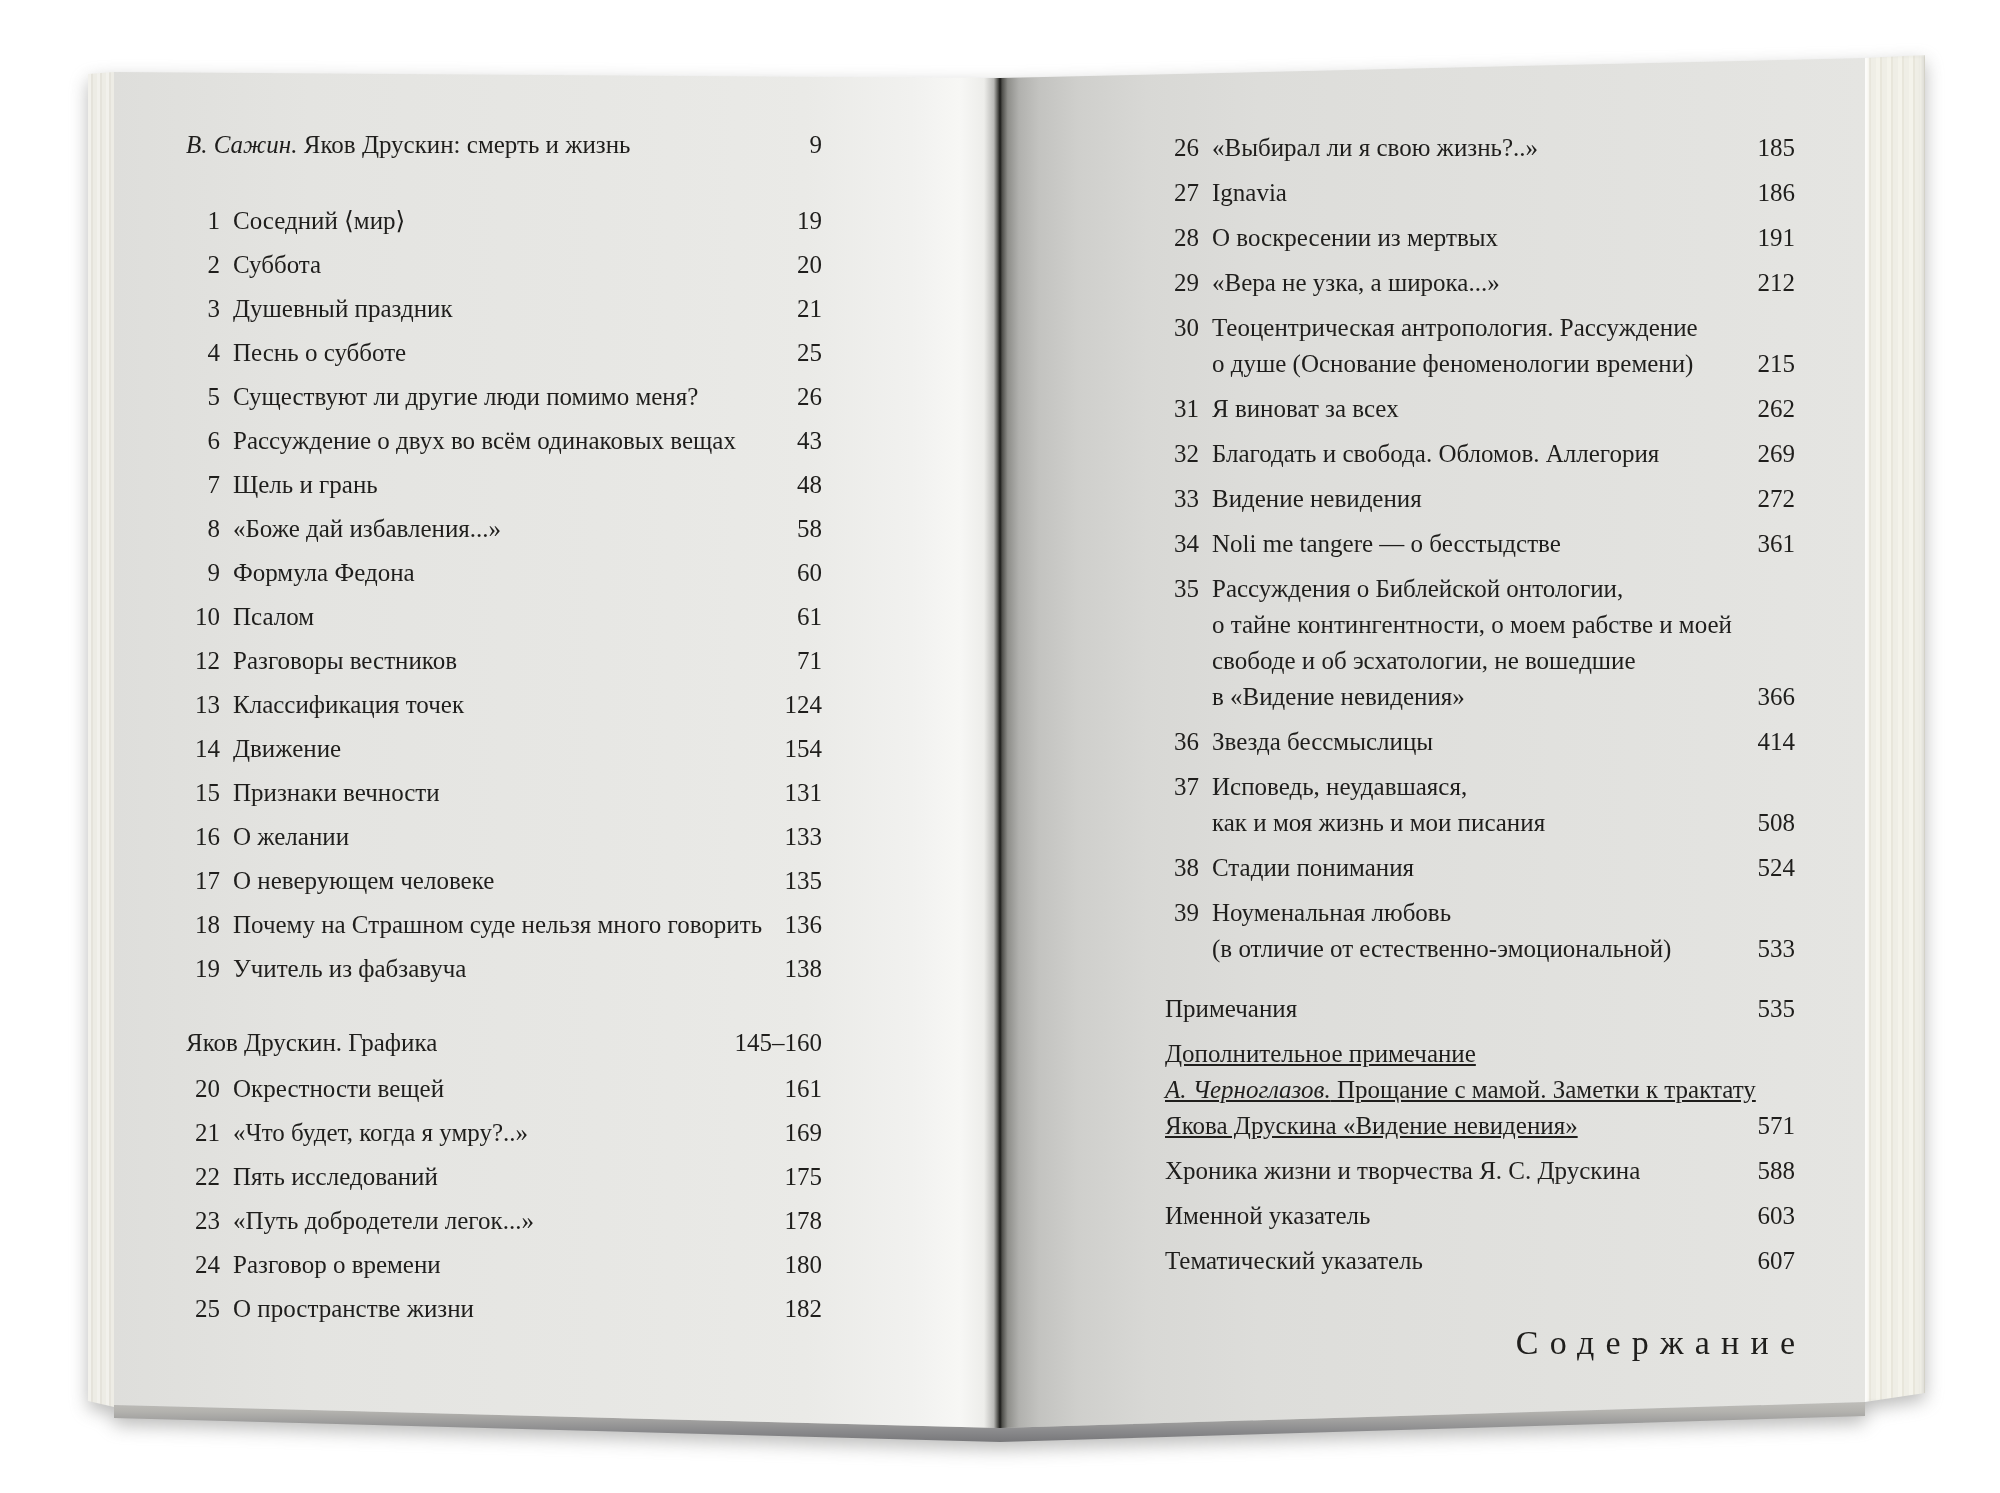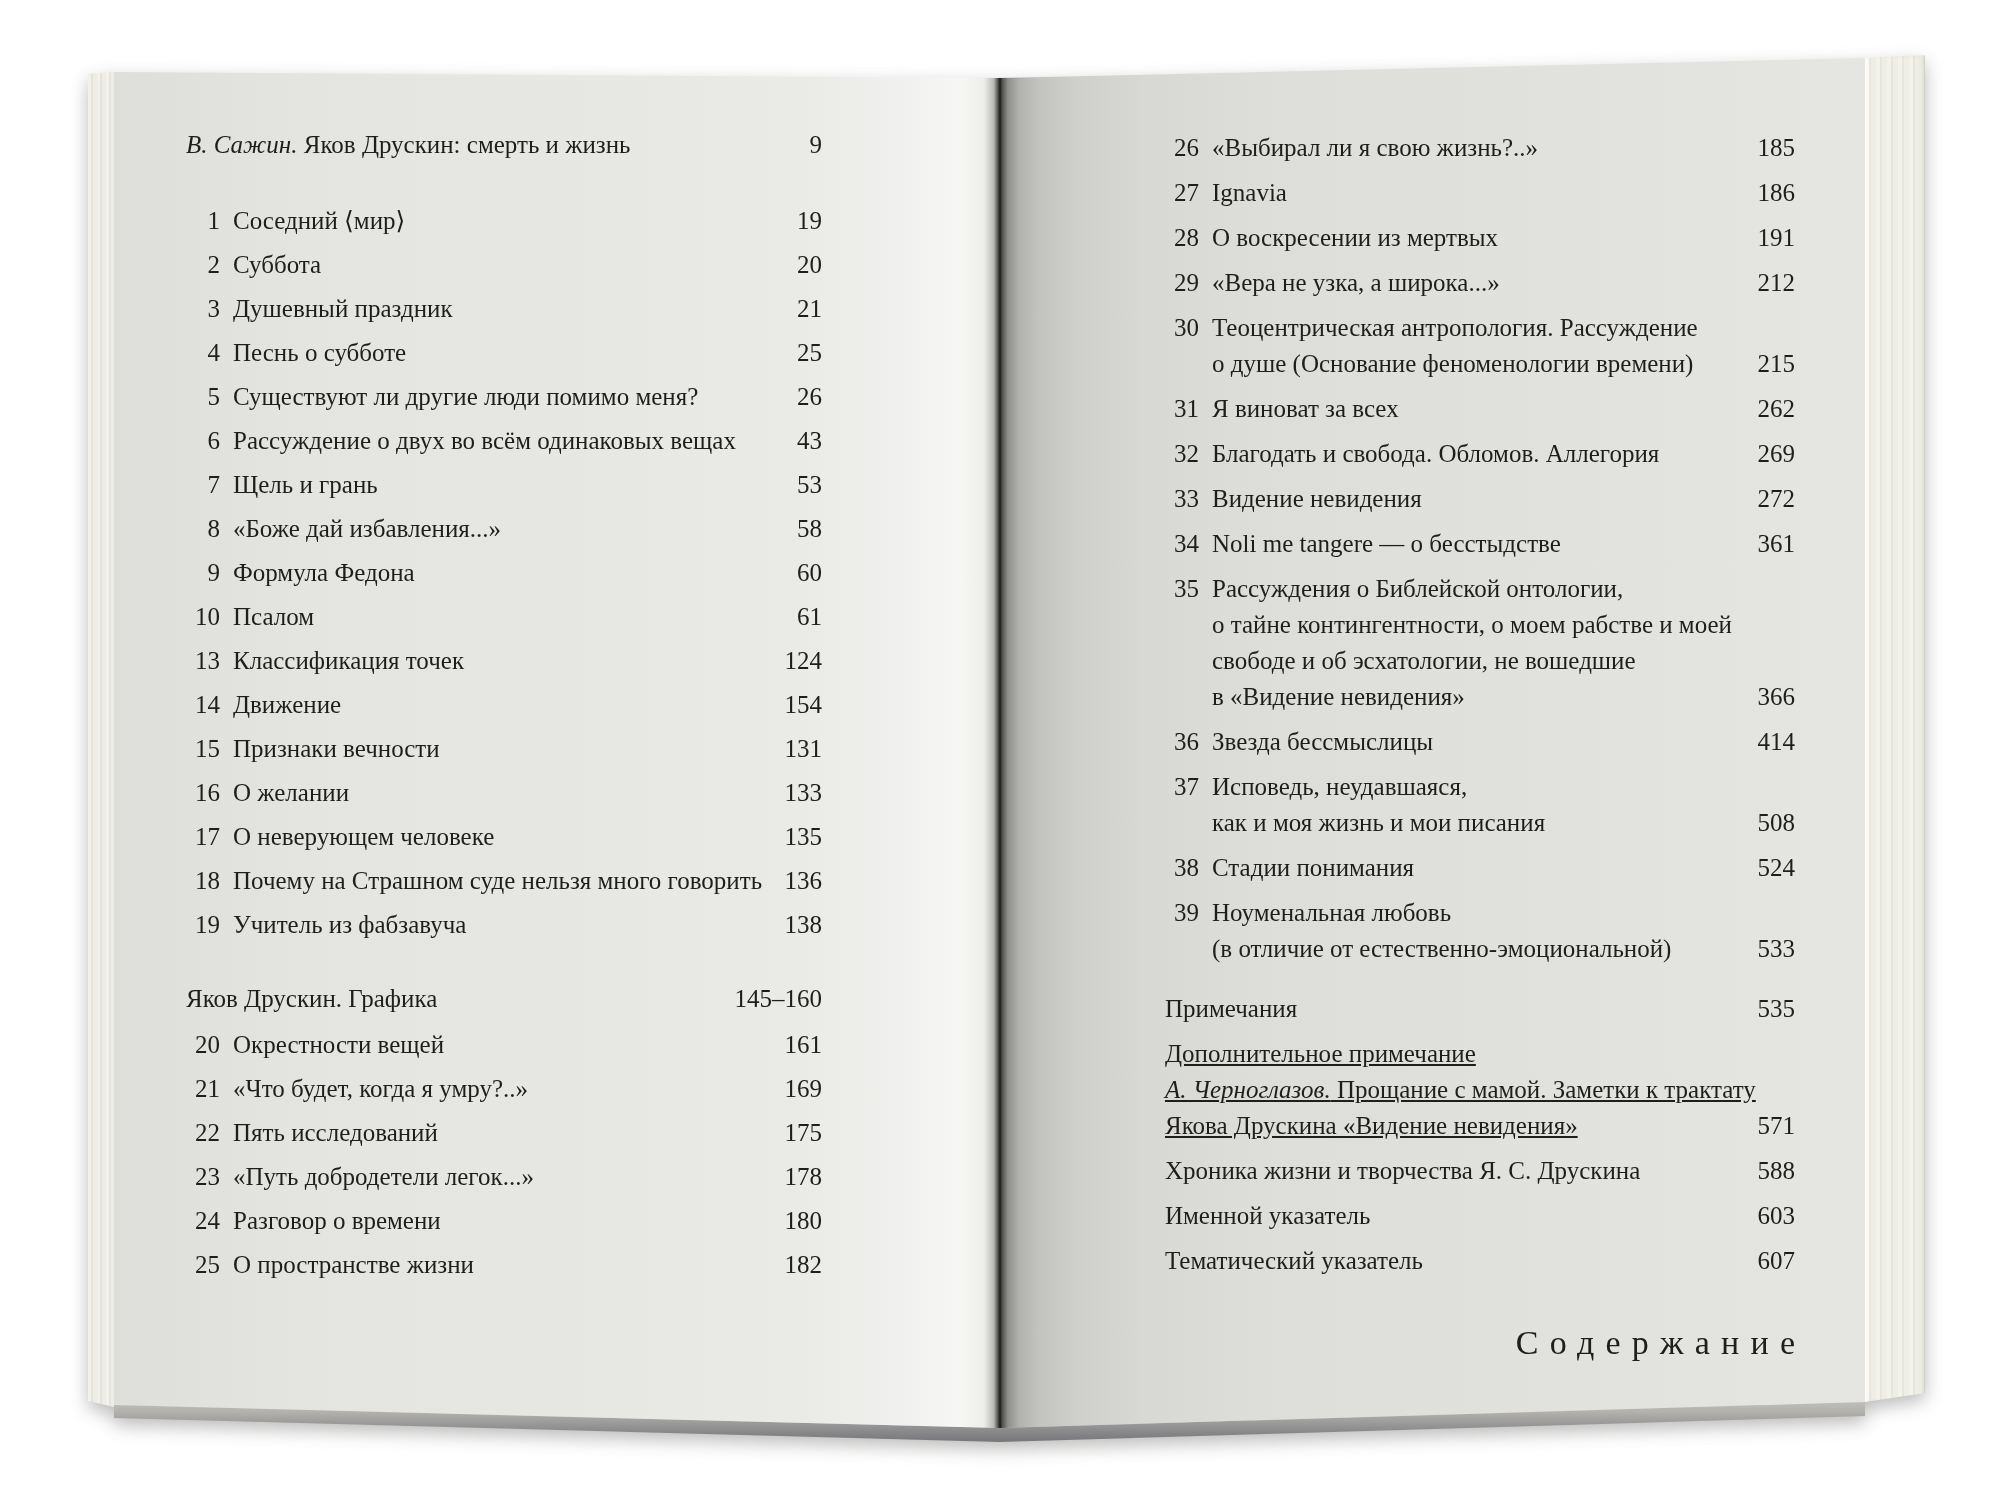--- a/index.html
+++ b/index.html
@@ -138,36 +138,41 @@
               <span class="pagenum">26</span>
             </div>
             <div class="row">
               <span class="num">6</span>
               <span class="title"><span>Рассуждение о двух во всём одинаковых вещах</span></span>
               <span class="pagenum">43</span>
             </div>
             <div class="row">
               <span class="num">7</span>
               <span class="title"><span>Щель и грань</span></span>
-              <span class="pagenum">53</span>
+              <span class="pagenum">48</span>
             </div>
             <div class="row">
               <span class="num">8</span>
               <span class="title"><span>«Боже дай избавления...»</span></span>
               <span class="pagenum">58</span>
             </div>
             <div class="row">
               <span class="num">9</span>
               <span class="title"><span>Формула Федона</span></span>
               <span class="pagenum">60</span>
             </div>
             <div class="row">
               <span class="num">10</span>
               <span class="title"><span>Псалом</span></span>
               <span class="pagenum">61</span>
+            </div>
+            <div class="row">
+              <span class="num">12</span>
+              <span class="title"><span>Разговоры вестников</span></span>
+              <span class="pagenum">71</span>
             </div>
             <div class="row">
               <span class="num">13</span>
               <span class="title"><span>Классификация точек</span></span>
               <span class="pagenum">124</span>
             </div>
             <div class="row">
               <span class="num">14</span>
               <span class="title"><span>Движение</span></span>
               <span class="pagenum">154</span>

